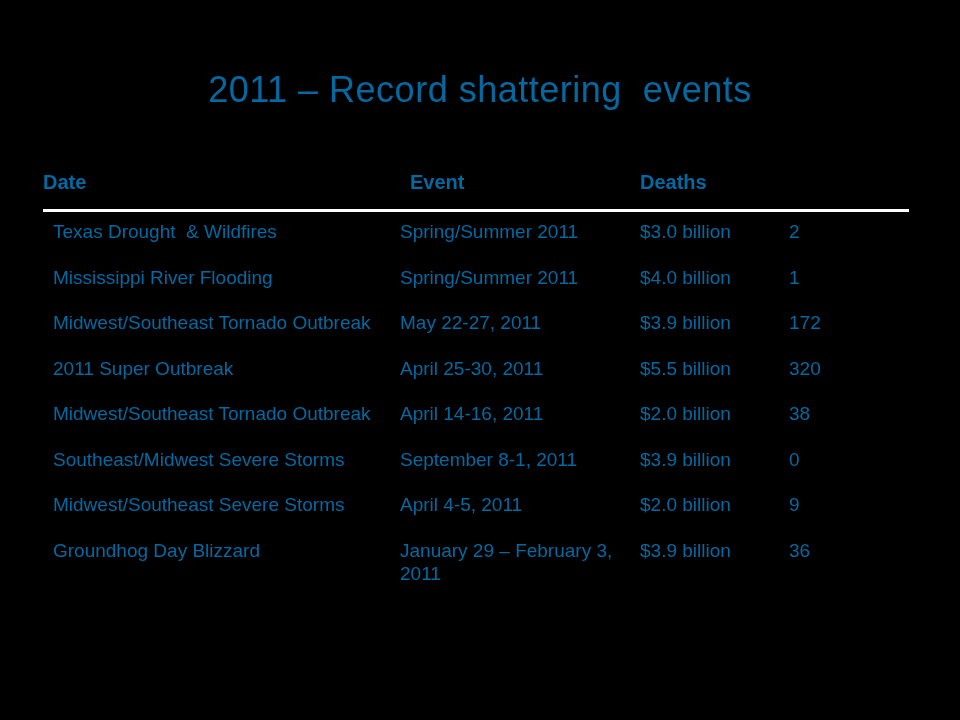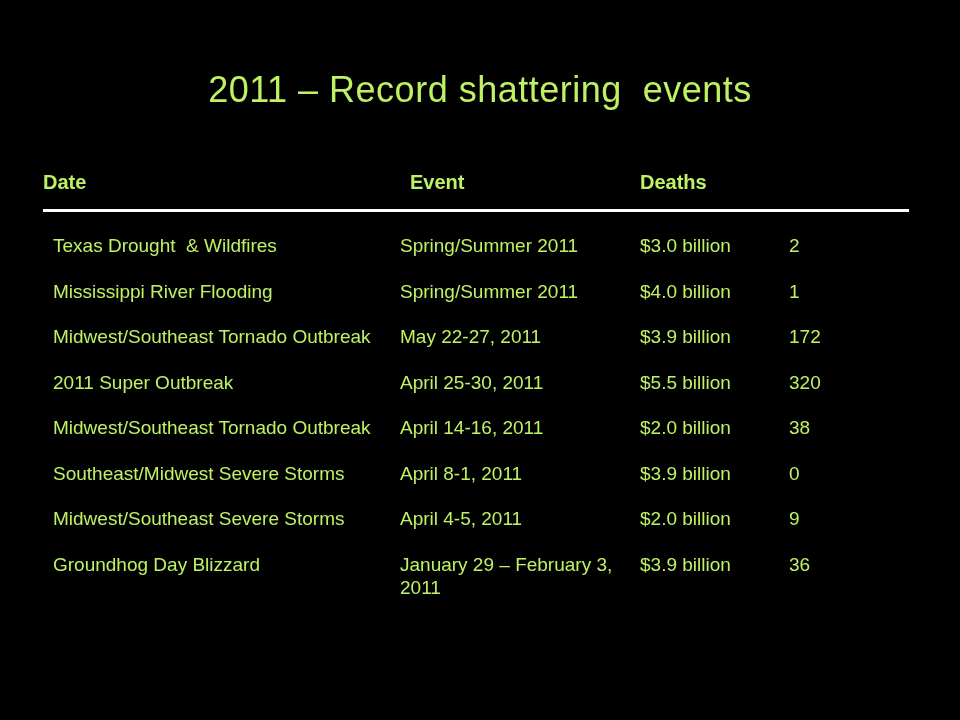--- a/index.html
+++ b/index.html
@@ -5,21 +5,21 @@
   html, body {
     margin: 0;
     padding: 0;
     background: #000000;
   }
   .slide {
     position: relative;
     width: 960px;
     height: 720px;
     background: #000000;
-    color: #bef264;
+    color: #0369a1;
     font-family: "Liberation Sans", "DejaVu Sans", sans-serif;
     overflow: hidden;
   }
   .slide-title {
     position: absolute;
     top: 69px;
     left: 0;
     width: 100%;
     text-align: center;
     font-size: 36px;
@@ -40,21 +40,21 @@
     font-size: 20px;
     font-weight: bold;
     line-height: 23px;
   }
   .divider {
     margin-top: 15px;
     height: 3px;
     background: #ffffff;
   }
   .tbody {
-    margin-top: 22px;
+    margin-top: 8px;
   }
   .trow {
     display: grid;
     grid-template-columns: 357px 240px 149px 1fr;
     min-height: 45.5px;
     align-content: start;
     align-items: start;
     font-size: 19px;
     line-height: 23px;
   }
@@ -108,21 +108,21 @@
           <div class="cell col-deaths">320</div>
         </div>
         <div class="trow">
           <div class="cell col-event">Midwest/Southeast Tornado Outbreak</div>
           <div class="cell col-date">April 14-16, 2011</div>
           <div class="cell col-cost">$2.0 billion</div>
           <div class="cell col-deaths">38</div>
         </div>
         <div class="trow">
           <div class="cell col-event">Southeast/Midwest Severe Storms</div>
-          <div class="cell col-date">April 8-1, 2011</div>
+          <div class="cell col-date">September 8-1, 2011</div>
           <div class="cell col-cost">$3.9 billion</div>
           <div class="cell col-deaths">0</div>
         </div>
         <div class="trow">
           <div class="cell col-event">Midwest/Southeast Severe Storms</div>
           <div class="cell col-date">April 4-5, 2011</div>
           <div class="cell col-cost">$2.0 billion</div>
           <div class="cell col-deaths">9</div>
         </div>
         <div class="trow">

